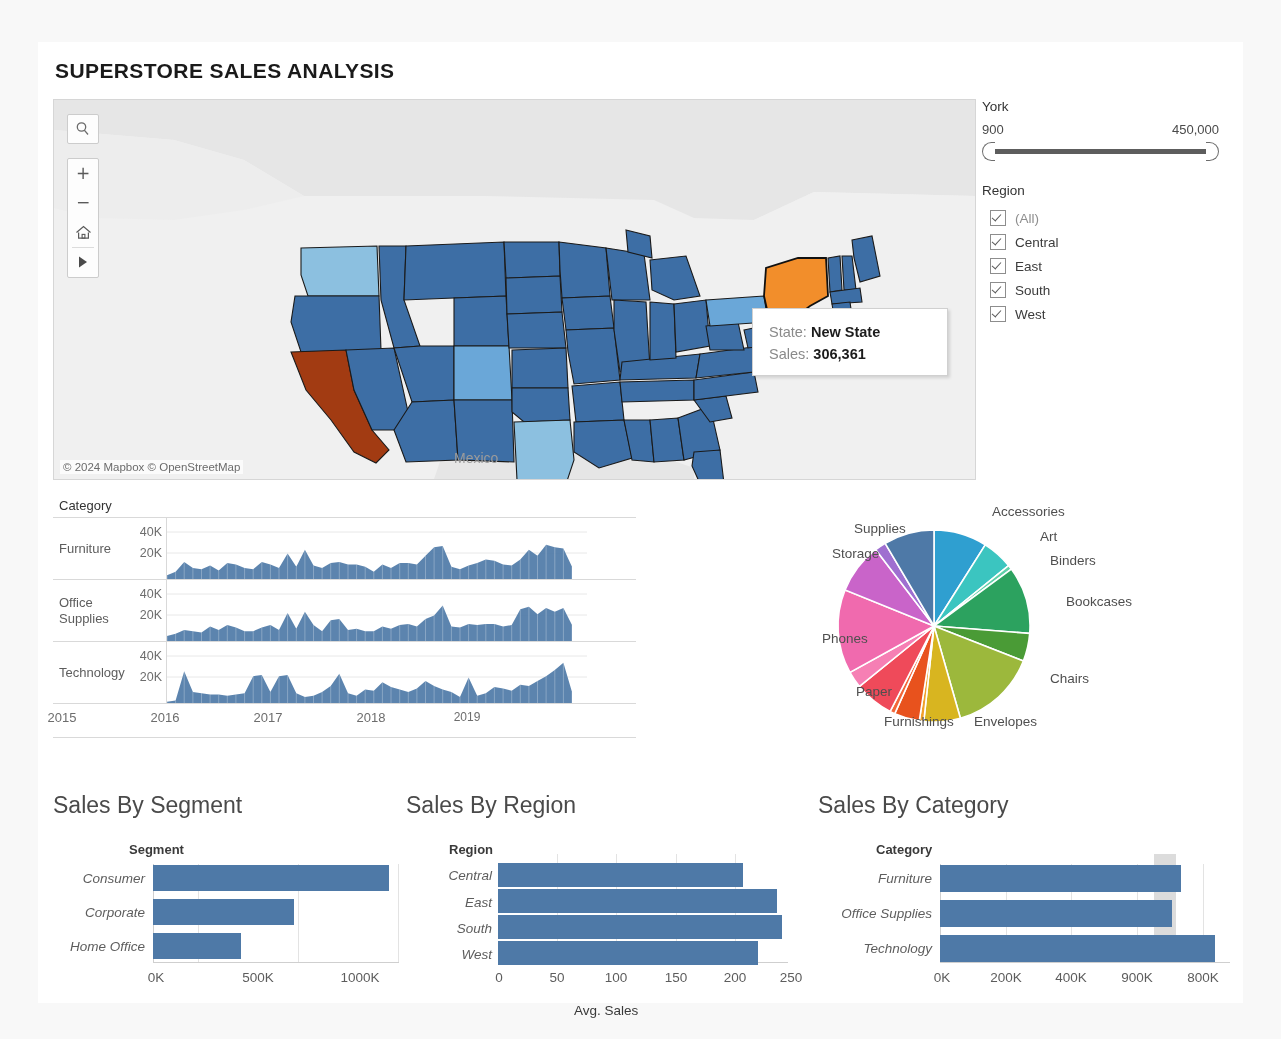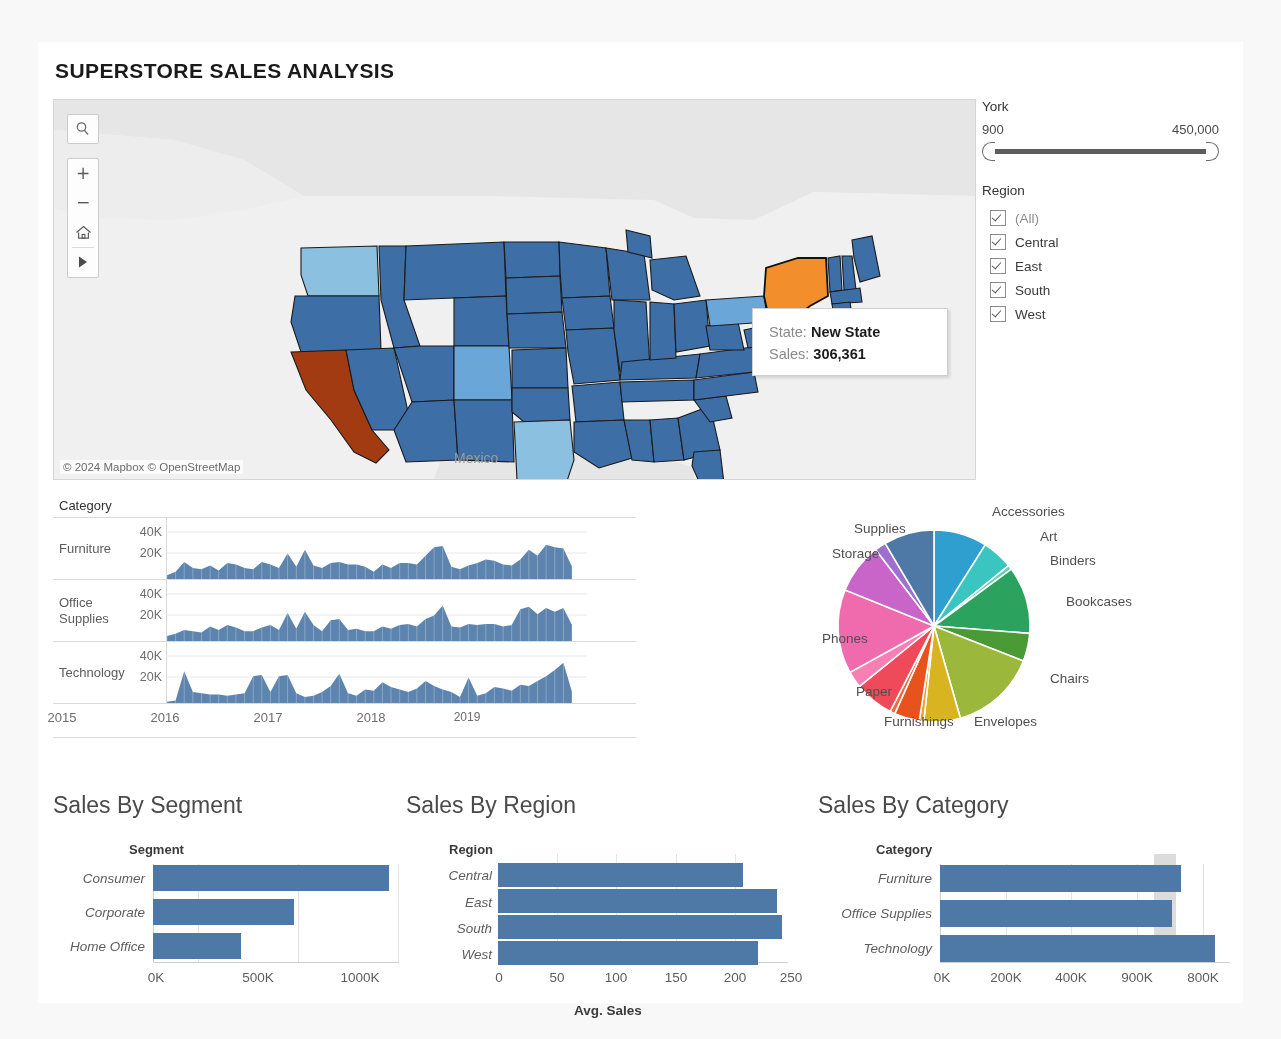--- a/index.html
+++ b/index.html
@@ -116,21 +116,21 @@
   .bcline{position:absolute;background:#e3e3e3;}
   .bcbase{position:absolute;background:#cfcfcf;}
   #seg-panel{position:absolute;left:15px;top:750px;width:380px;height:211px;}
   #reg-panel{position:absolute;left:368px;top:750px;width:420px;height:240px;}
   #cat-panel{position:absolute;left:780px;top:750px;width:415px;height:211px;}
   #reg-scroll-track{position:absolute;left:748px;top:62px;width:22px;height:108px;
     background:#f2f2f2;}
   #reg-scroll-thumb{position:absolute;left:748px;top:62px;width:22px;height:93px;
     background:#dcdcdc;}
   #reg-axis-caption{position:absolute;left:168px;top:211px;
-    font-family:"Liberation Sans", sans-serif;font-size:13.5px;font-weight:bold;color:#3a3a3a;}
+    font-family:"Liberation Sans", sans-serif;font-size:13.5px;font-weight:normal;color:#3a3a3a;}
 </style>
 </head>
 <body>
 
 <div id="dashboard">
 
   <div id="title">SUPERSTORE SALES ANALYSIS</div>
 
   <div id="map-panel">
     <div id="map-bg"></div>

